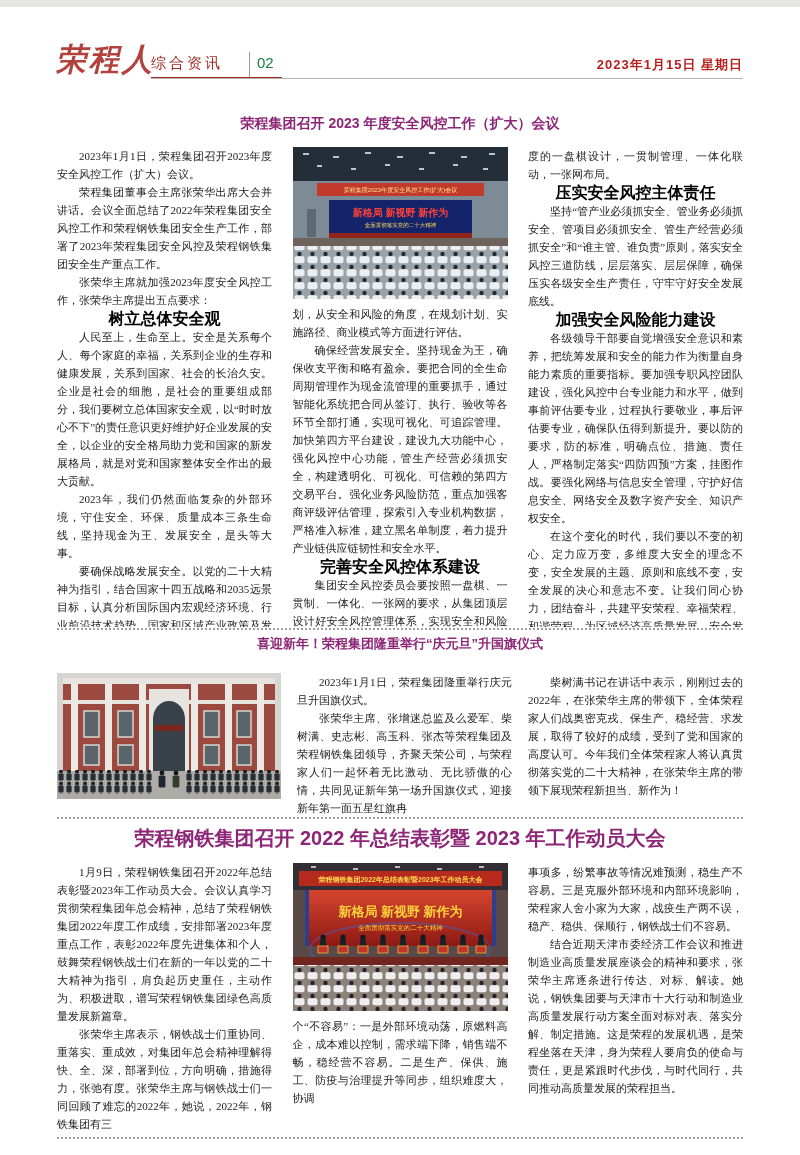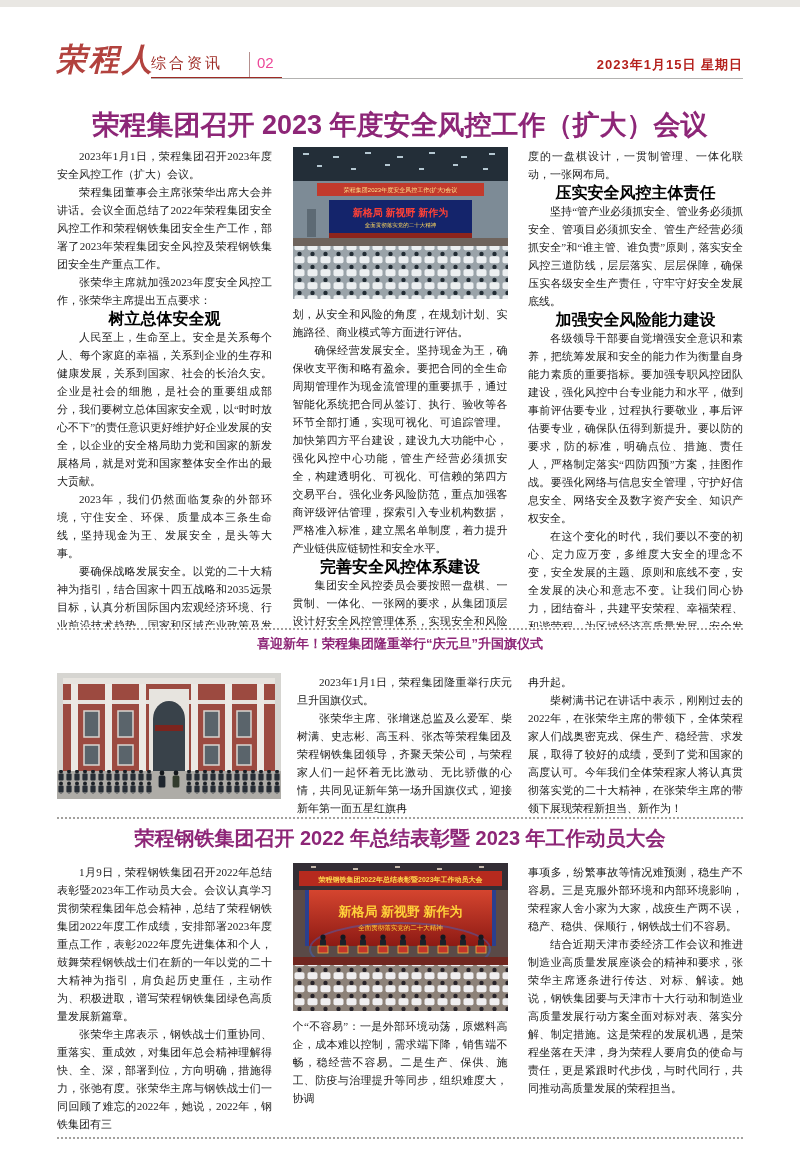--- a/index.html
+++ b/index.html
@@ -17,35 +17,35 @@
     transform:scaleY(1.05);
   }
   .section-label {
     position:absolute; left:151px; top:47px;
     font-family:"Liberation Sans",sans-serif; font-weight:normal;
     font-size:15px; letter-spacing:3px; color:#9e2b25;
   }
   .head-vline { position:absolute; left:249px; top:45px; width:1px; height:25px; background:#b5908f; }
   .page-number {
     position:absolute; left:257px; top:47px;
-    font-family:"Liberation Sans",sans-serif; font-size:15px; color:#ec4899;
+    font-family:"Liberation Sans",sans-serif; font-size:15px; color:#15803d;
   }
   .head-redline { position:absolute; left:151px; top:70px; width:131px; height:2px; background:#9e2b25; }
   .head-grayline { position:absolute; left:151px; top:71px; width:592px; height:1px; background:#b3b2b0; }
   .issue-date {
     position:absolute; right:57px; top:49px;
     font-family:"Liberation Sans",sans-serif; font-weight:bold;
     font-size:13px; color:#b5201c; letter-spacing:1px;
   }
   
   .art-title {
     position:absolute; left:57px; width:686px; text-align:center;
     font-family:"Liberation Sans",sans-serif; font-weight:bold; color:#8d2677;
   }
-  #title1 { top:100px; font-size:27px; }
+  #title1 { top:108px; font-size:14px; }
   #title2 { top:628px; font-size:13px; }
   #title3 { top:818px; font-size:20px; }
   .cols { position:absolute; left:57px; width:686px; display:flex; justify-content:space-between; }
   #cols1 { top:140px; height:480px; }
   #cols2 { top:666px; height:146px; }
   #cols3 { top:856px; height:272px; }
   .col { width:215px; overflow:hidden; }
   .col.wide { width:224px; }
   .col p {
     font-size:11px; line-height:18px; text-align:justify; color:#212121;
@@ -196,21 +196,20 @@
         </svg>
       </span>
     </div>
 
     <div class="col">
       <p>2023年1月1日，荣程集团隆重举行庆元旦升国旗仪式。</p>
       <p>张荣华主席、张增迷总监及么爱军、柴树满、史志彬、高玉科、张杰等荣程集团及荣程钢铁集团领导，齐聚天荣公司，与荣程家人们一起怀着无比激动、无比骄傲的心情，共同见证新年第一场升国旗仪式，迎接新年第一面五星红旗冉</p>
     </div>
 
     <div class="col">
-      <p class="cont">冉升起。</p>
       <p>柴树满书记在讲话中表示，刚刚过去的2022年，在张荣华主席的带领下，全体荣程家人们战奥密克戎、保生产、稳经营、求发展，取得了较好的成绩，受到了党和国家的高度认可。今年我们全体荣程家人将认真贯彻落实党的二十大精神，在张荣华主席的带领下展现荣程新担当、新作为！</p>
     </div>
   </div>
 
   <div class="dotted" id="div2"></div>
 
   <div class="art-title" id="title3">荣程钢铁集团召开 2022 年总结表彰暨 2023 年工作动员大会</div>
 
   <div class="cols" id="cols3">
     <div class="col">

